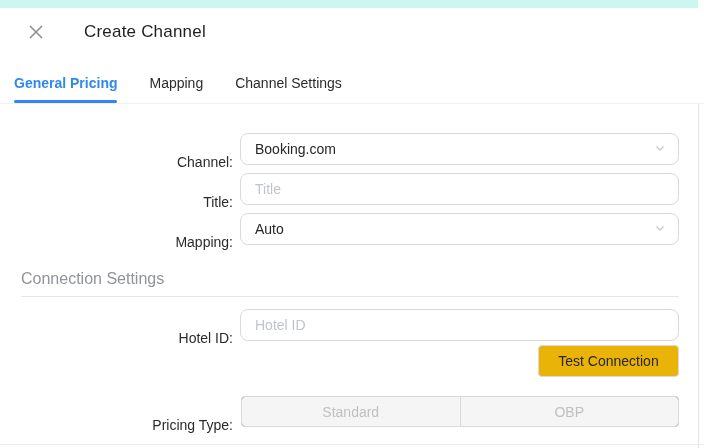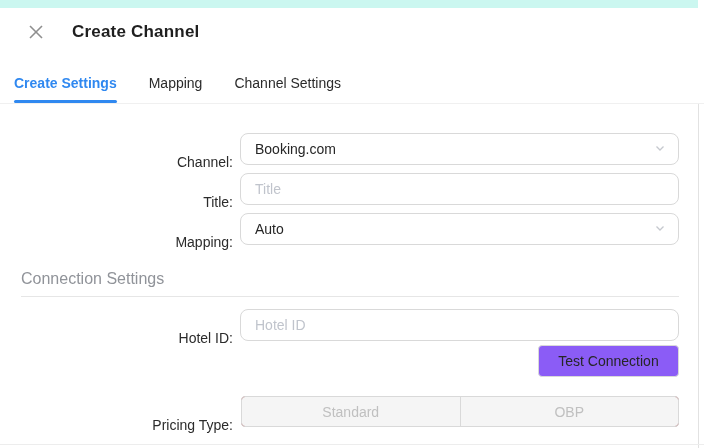--- a/index.html
+++ b/index.html
@@ -10,21 +10,21 @@
     font-family: "Liberation Sans", sans-serif;
     color: #262626;
   }
 
   
   .top-strip { position: absolute; top: 0; left: 0; width: 698px; height: 8px; background: #cbf7f0; }
 
   
   .close-btn { position: absolute; left: 27px; top: 23px; width: 18px; height: 18px; cursor: pointer; }
   .close-btn svg { display: block; }
-  .page-title { position: absolute; left: 72px; top: 22px; font-size: 17px; font-weight: 700; color: #1f1f1f; letter-spacing: .2px; }
+  .page-title { position: absolute; left: 84px; top: 22px; font-size: 17px; font-weight: 400; color: #1f1f1f; letter-spacing: .2px; }
 
   
   .tabbar { position: absolute; left: 0; top: 62px; width: 704px; height: 42px; border-bottom: 1px solid #f0f0f0; display: flex; align-items: stretch; padding-left: 14px; }
   .tab { position: relative; display: flex; align-items: center; font-size: 14px; color: #2b2b2b; margin-right: 32px; cursor: pointer; white-space: nowrap; }
   .tab.active { color: #2f88f0; font-weight: 600; }
   .tab.active::after { content: ""; position: absolute; left: 0; right: 0; bottom: 0; height: 3px; background: #2f88f0; border-radius: 2px; }
 
   
   .right-border { position: absolute; left: 698px; top: 104px; width: 1px; height: 344px; background: #e2e2e2; }
   .bottom-line { position: absolute; left: 0; top: 444px; width: 704px; height: 1px; background: #ededed; }
@@ -46,21 +46,21 @@
   .chevron { flex: 0 0 auto; }
 
   .text-input { padding: 0 14px; font-size: 14px; color: #000000; font-family: "Liberation Sans", sans-serif; outline: none; }
   .text-input::placeholder { color: #c0c4cc; opacity: 1; }
 
   
   .section-title { position: absolute; left: 21px; top: 270px; font-size: 16px; color: #909399; }
   .section-divider { position: absolute; left: 21px; top: 296px; width: 658px; height: 1px; background: #e6e6e6; }
 
   
-  .test-btn { position: absolute; left: 538px; top: 0; width: 141px; height: 32px; background: #8b5cf6; border: 1px solid #d9d9d9; border-radius: 4px; font-size: 14px; color: #262626; display: flex; align-items: center; justify-content: center; cursor: pointer; font-family: "Liberation Sans", sans-serif; }
+  .test-btn { position: absolute; left: 538px; top: 0; width: 141px; height: 32px; background: #eab308; border: 1px solid #d9d9d9; border-radius: 4px; font-size: 14px; color: #262626; display: flex; align-items: center; justify-content: center; cursor: pointer; font-family: "Liberation Sans", sans-serif; }
 
   
   .segmented { position: absolute; left: 241px; top: 0; width: 438px; height: 31px; display: flex; border: 1px solid #d9d9d9; border-radius: 4px; overflow: hidden; background: #7f1d1d; }
   .segment { flex: 1; display: flex; align-items: center; justify-content: center; font-size: 14px; color: #c0c0c0; background: #f5f5f5; cursor: not-allowed; }
   .segment + .segment { border-left: 1px solid #d9d9d9; }
 </style>
 </head>
 <body>
 
 <div class="top-strip"></div>
@@ -70,21 +70,21 @@
     <svg width="18" height="18" viewBox="0 0 18 18">
       <line x1="3" y1="3" x2="15" y2="15" stroke="#8f8f8f" stroke-width="1.6"></line>
       <line x1="15" y1="3" x2="3" y2="15" stroke="#8f8f8f" stroke-width="1.6"></line>
     </svg>
   </span>
   <div class="page-title">Create Channel</div>
 </div>
 
 <div class="tabbar">
   <div class="tab active">
-    <span>Create Settings</span>
+    <span>General Pricing</span>
   </div>
   <div class="tab">
     <span>Mapping</span>
   </div>
   <div class="tab">
     <span>Channel Settings</span>
   </div>
 </div>
 
 <div class="form-row row-channel">

